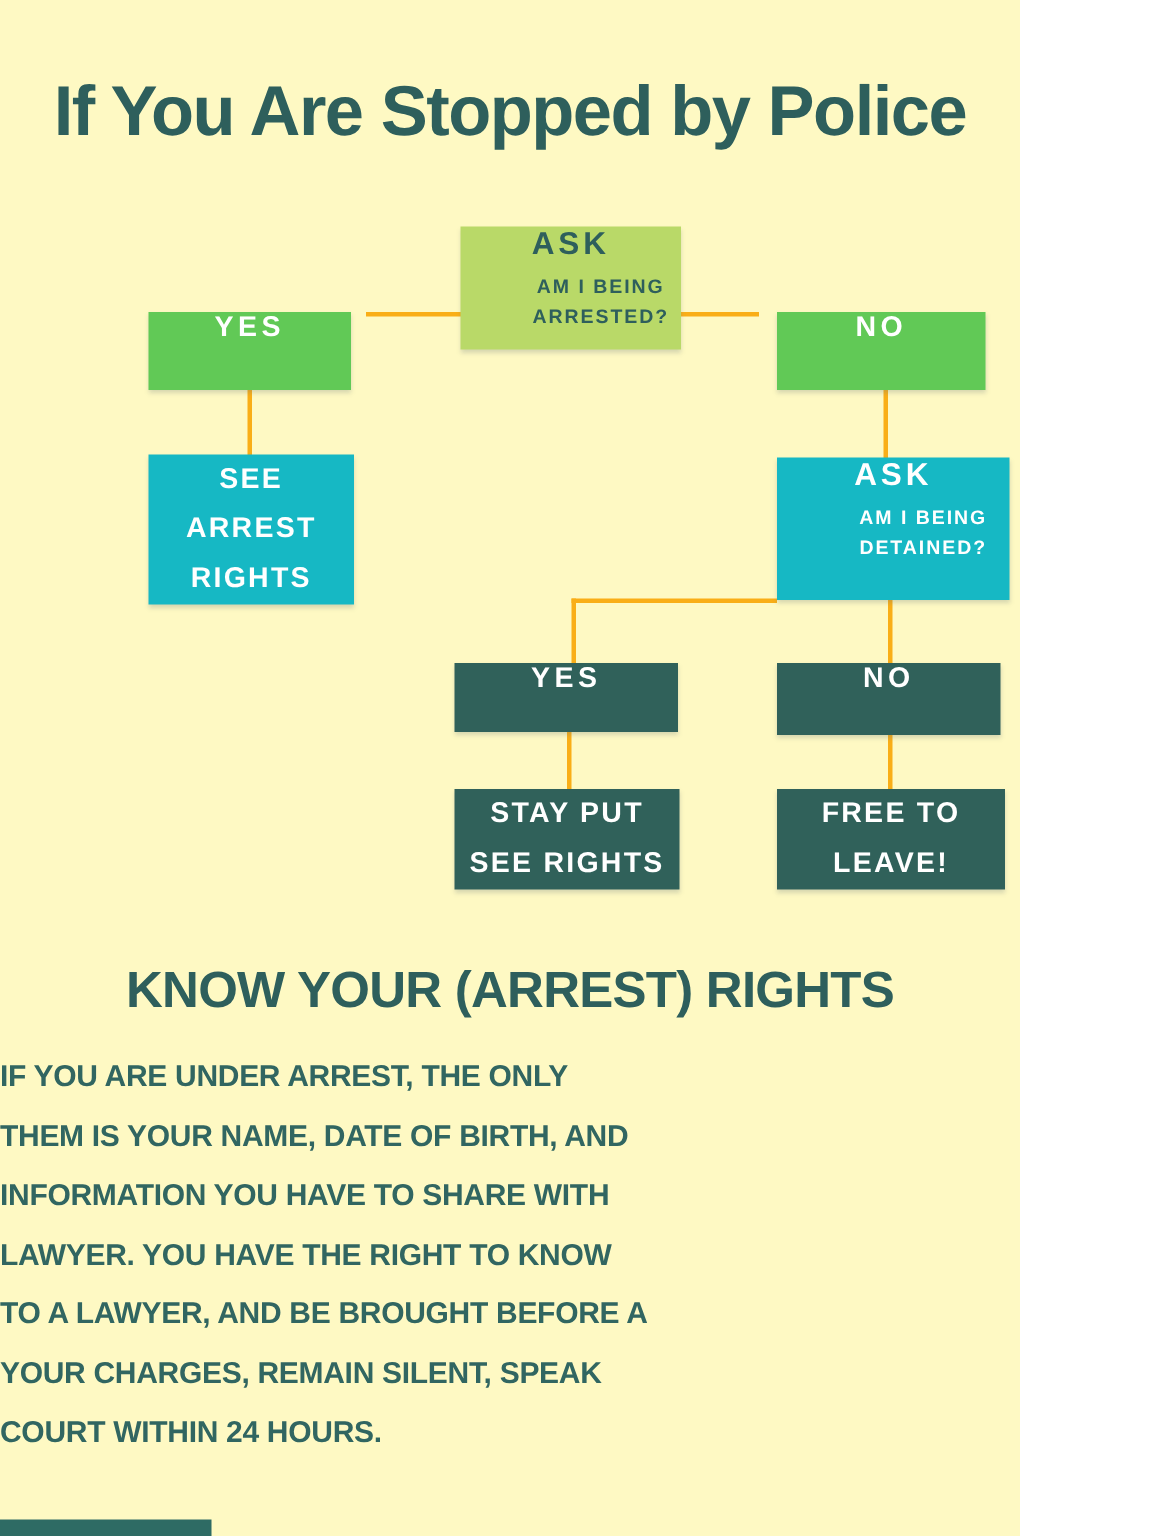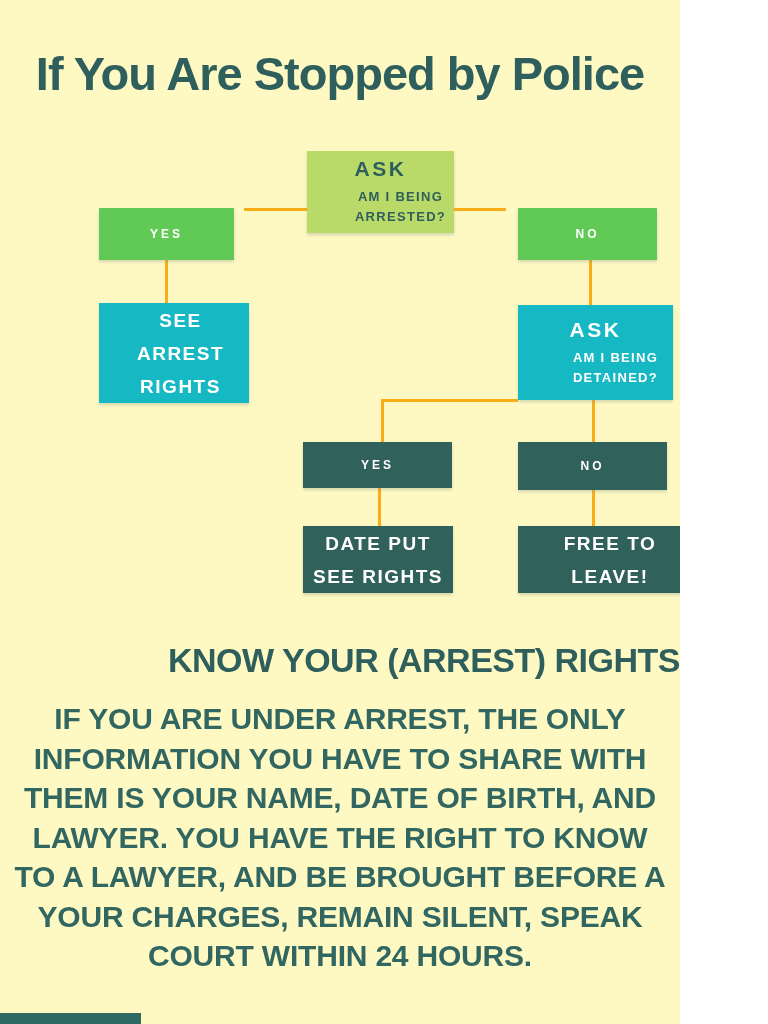--- a/index.html
+++ b/index.html
@@ -6,61 +6,61 @@
   .canvas{
     position:relative;width:680px;height:1024px;background:#fef9c3;
     font-family:"Liberation Sans",sans-serif;overflow:hidden;
   }
   .title{
     position:absolute;top:46px;left:0;width:100%;text-align:center;
     font-size:47px;font-weight:bold;color:#2E5F5C;letter-spacing:-1px;
   }
   .box{
     position:absolute;display:flex;flex-direction:column;align-items:center;
-    justify-content:center;text-align:center;
+    text-align:center;
     box-shadow:0 2px 3px rgba(110,125,125,.28);
   }
   .bg-lightgreen{background:#B9D968;color:#2E5F5C;}
   .bg-green{background:#61C956;color:#ffffff;}
   .bg-cyan{background:#16B8C4;color:#ffffff;}
   .bg-dark{background:#30615A;color:#ffffff;}
   .node-label-lg{font-size:21px;font-weight:bold;letter-spacing:2.5px;}
   .node-q{font-size:13px;font-weight:bold;letter-spacing:1.3px;line-height:20px;
     white-space:pre-line;margin-top:6px;margin-left:40px;}
-  .yn{font-size:12px;font-weight:bold;letter-spacing:3px;}
+  .yn{font-size:19px;font-weight:bold;letter-spacing:3px;}
   .multiline{font-size:19px;font-weight:bold;letter-spacing:1.5px;line-height:33px;
     white-space:pre-line;}
   .conn{position:absolute;background:#F9AE17;}
   
   #node-ask-arrested{left:307px;top:151px;width:147px;height:82px;z-index:2;}
   #node-yes{left:99px;top:208px;width:135px;height:52px;z-index:2;}
   #node-no{left:518px;top:208px;width:139px;height:52px;z-index:2;}
-  #node-see-rights{left:99px;top:303px;width:137px;height:100px;z-index:2;padding-left:13px;}
+  #node-see-rights{left:99px;top:303px;width:137px;height:100px;z-index:2;}
   #node-ask-detained{left:518px;top:305px;width:155px;height:95px;z-index:2;}
   #node-detained-yes{left:303px;top:442px;width:149px;height:46px;z-index:2;}
   #node-detained-no{left:518px;top:442px;width:149px;height:48px;z-index:2;}
   #node-stay-put{left:303px;top:526px;width:150px;height:67px;z-index:2;}
-  #node-free-leave{left:518px;top:526px;width:152px;height:67px;z-index:2;padding-left:16px;}
+  #node-free-leave{left:518px;top:526px;width:152px;height:67px;z-index:2;}
   
   #c-top{left:244px;top:208px;width:262px;height:3px;z-index:1;}
   #c-yes-down{left:165px;top:260px;width:3px;height:44px;}
   #c-no-down{left:589px;top:260px;width:3px;height:46px;}
   #c-det-left-h{left:381px;top:399px;width:137px;height:3px;}
   #c-det-left-v{left:381px;top:399px;width:3px;height:44px;}
   #c-det-down{left:592px;top:400px;width:3px;height:43px;}
   #c-stayput-down{left:378px;top:488px;width:3px;height:39px;}
   #c-free-down{left:592px;top:490px;width:3px;height:37px;}
   
   .heading{
-    position:absolute;top:641px;left:0;width:100%;text-align:right;
+    position:absolute;top:641px;left:0;width:100%;text-align:center;
     font-size:34px;font-weight:bold;color:#2E5F5C;letter-spacing:-0.5px;
   }
   .para{
-    position:absolute;top:699px;left:0;width:100%;text-align:center;
-    font-size:30px;font-weight:bold;color:#316661;line-height:39.5px;
+    position:absolute;top:699px;left:0;width:100%;
+    font-size:20px;font-weight:bold;color:#316661;line-height:39.5px;
     letter-spacing:-0.2px;
   }
   .footer-bar{position:absolute;left:0;top:1013px;width:141px;height:11px;background:#2E6B64;}
 </style>
 </head>
 <body>
 
 <div class="canvas">
 
   <div class="title">If You Are Stopped by Police</div>
@@ -102,35 +102,35 @@
 
   <div class="box bg-dark" id="node-detained-yes">
     <div class="yn">YES</div>
   </div>
 
   <div class="box bg-dark" id="node-detained-no">
     <div class="yn">NO</div>
   </div>
 
   <div class="box bg-dark" id="node-stay-put">
-    <div class="multiline">DATE PUT
+    <div class="multiline">STAY PUT
 SEE RIGHTS</div>
   </div>
 
   <div class="box bg-dark" id="node-free-leave">
     <div class="multiline">FREE TO
 LEAVE!</div>
   </div>
 
   <div class="heading">KNOW YOUR (ARREST) RIGHTS</div>
 
   <div class="para">
     <div>IF YOU ARE UNDER ARREST, THE ONLY</div>
+    <div>THEM IS YOUR NAME, DATE OF BIRTH, AND</div>
     <div>INFORMATION YOU HAVE TO SHARE WITH</div>
-    <div>THEM IS YOUR NAME, DATE OF BIRTH, AND</div>
     <div>LAWYER. YOU HAVE THE RIGHT TO KNOW</div>
     <div>TO A LAWYER, AND BE BROUGHT BEFORE A</div>
     <div>YOUR CHARGES, REMAIN SILENT, SPEAK</div>
     <div>COURT WITHIN 24 HOURS.</div>
   </div>
 
   <div class="footer-bar"></div>
 
 </div>
 

